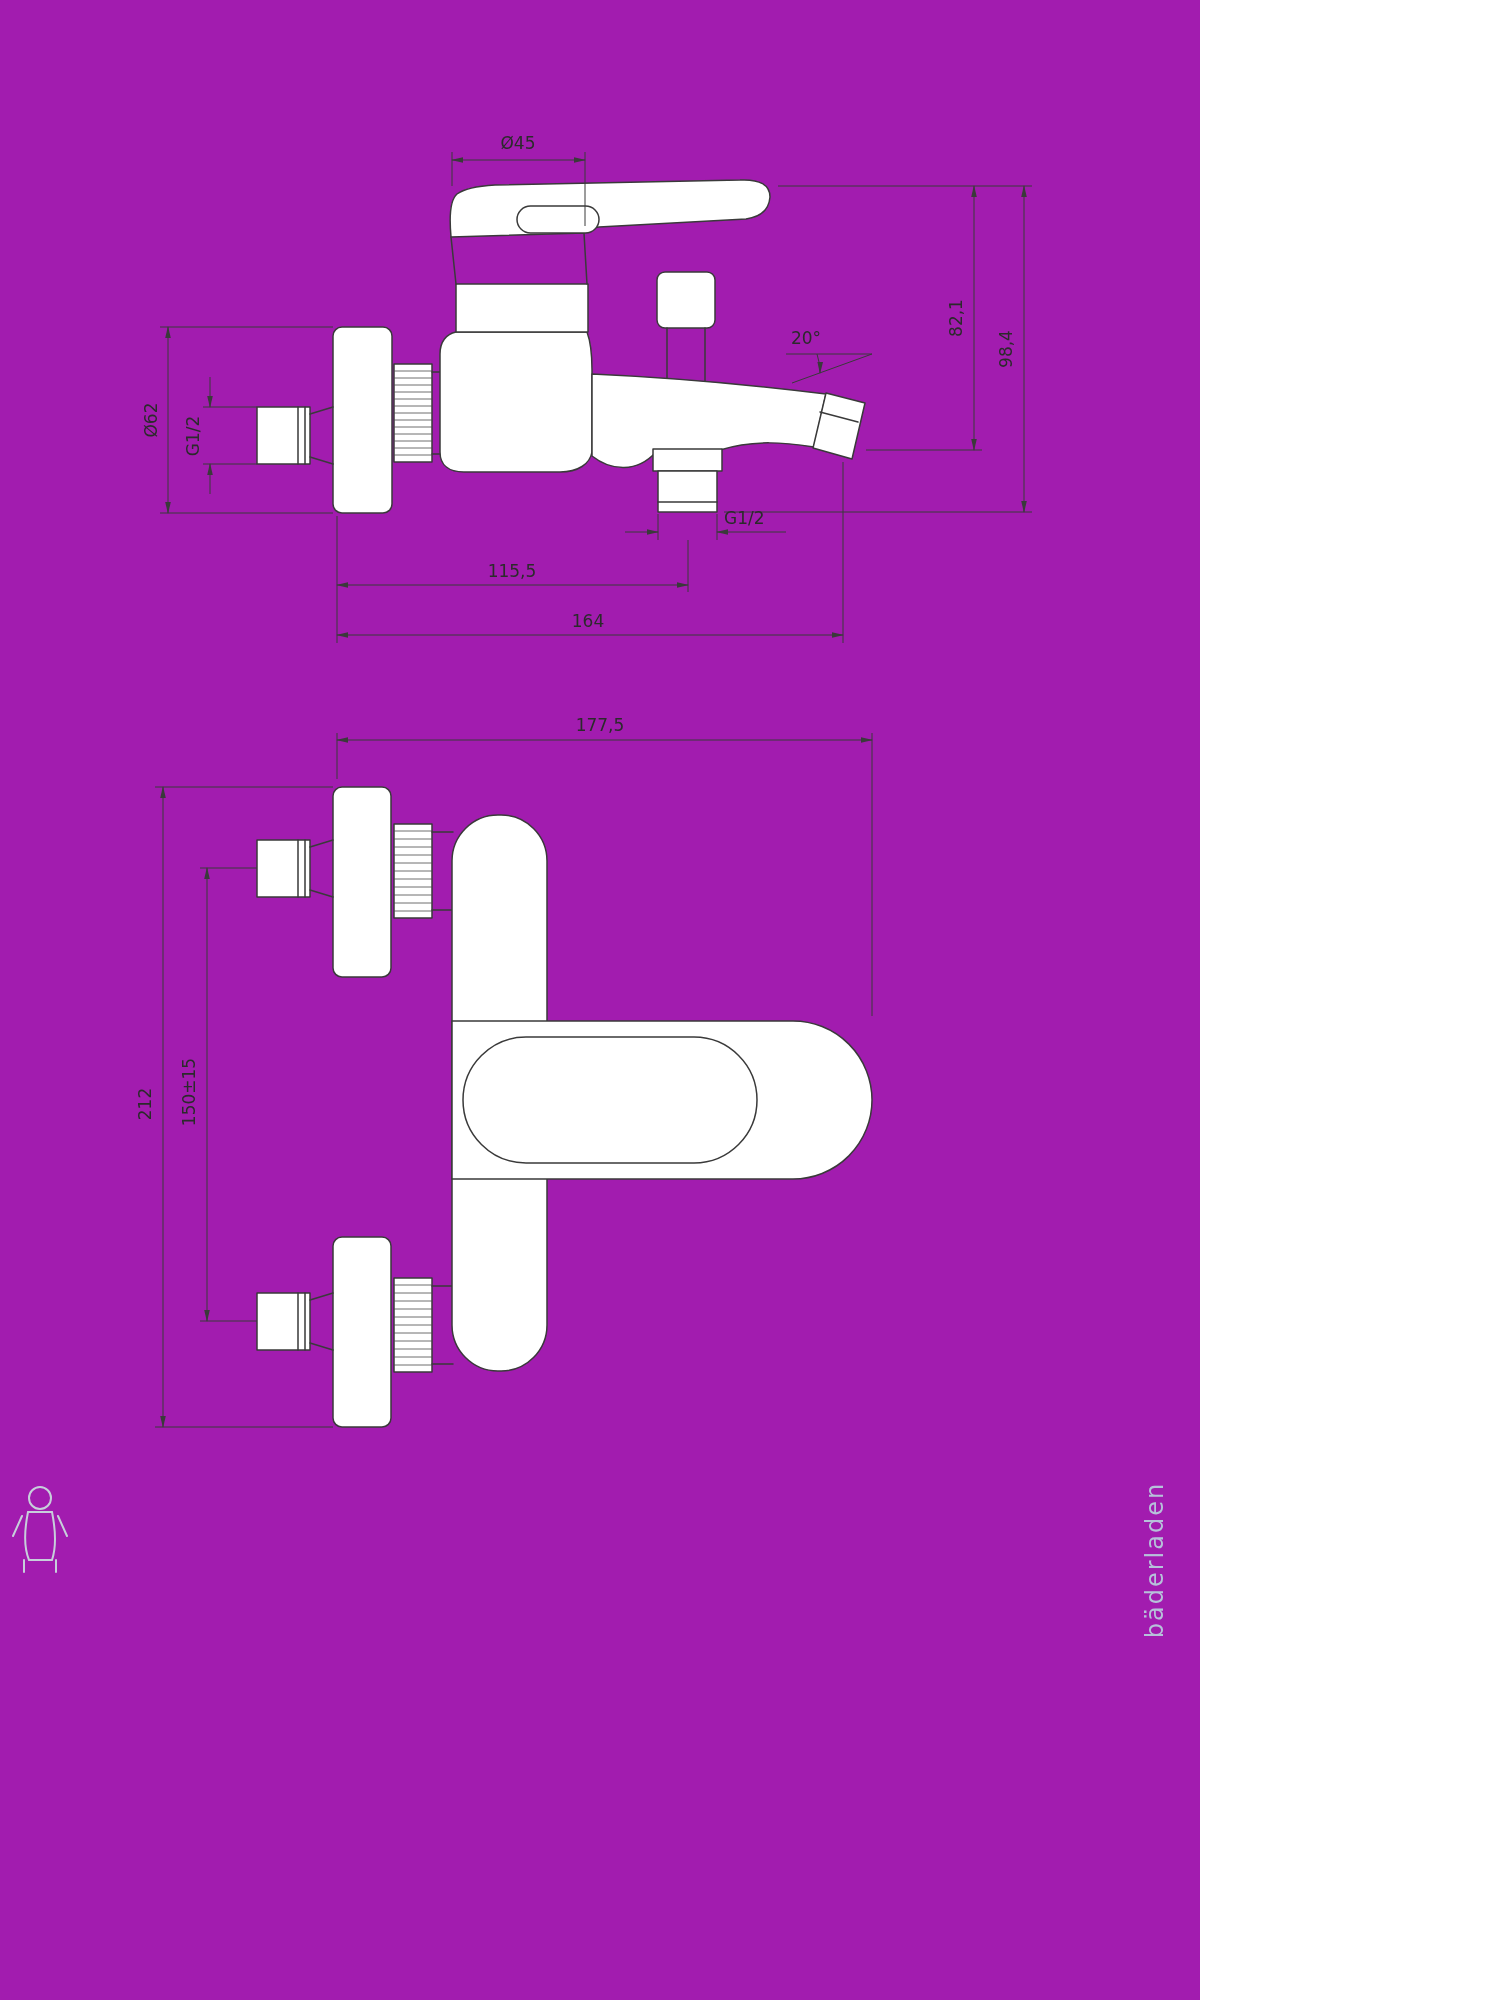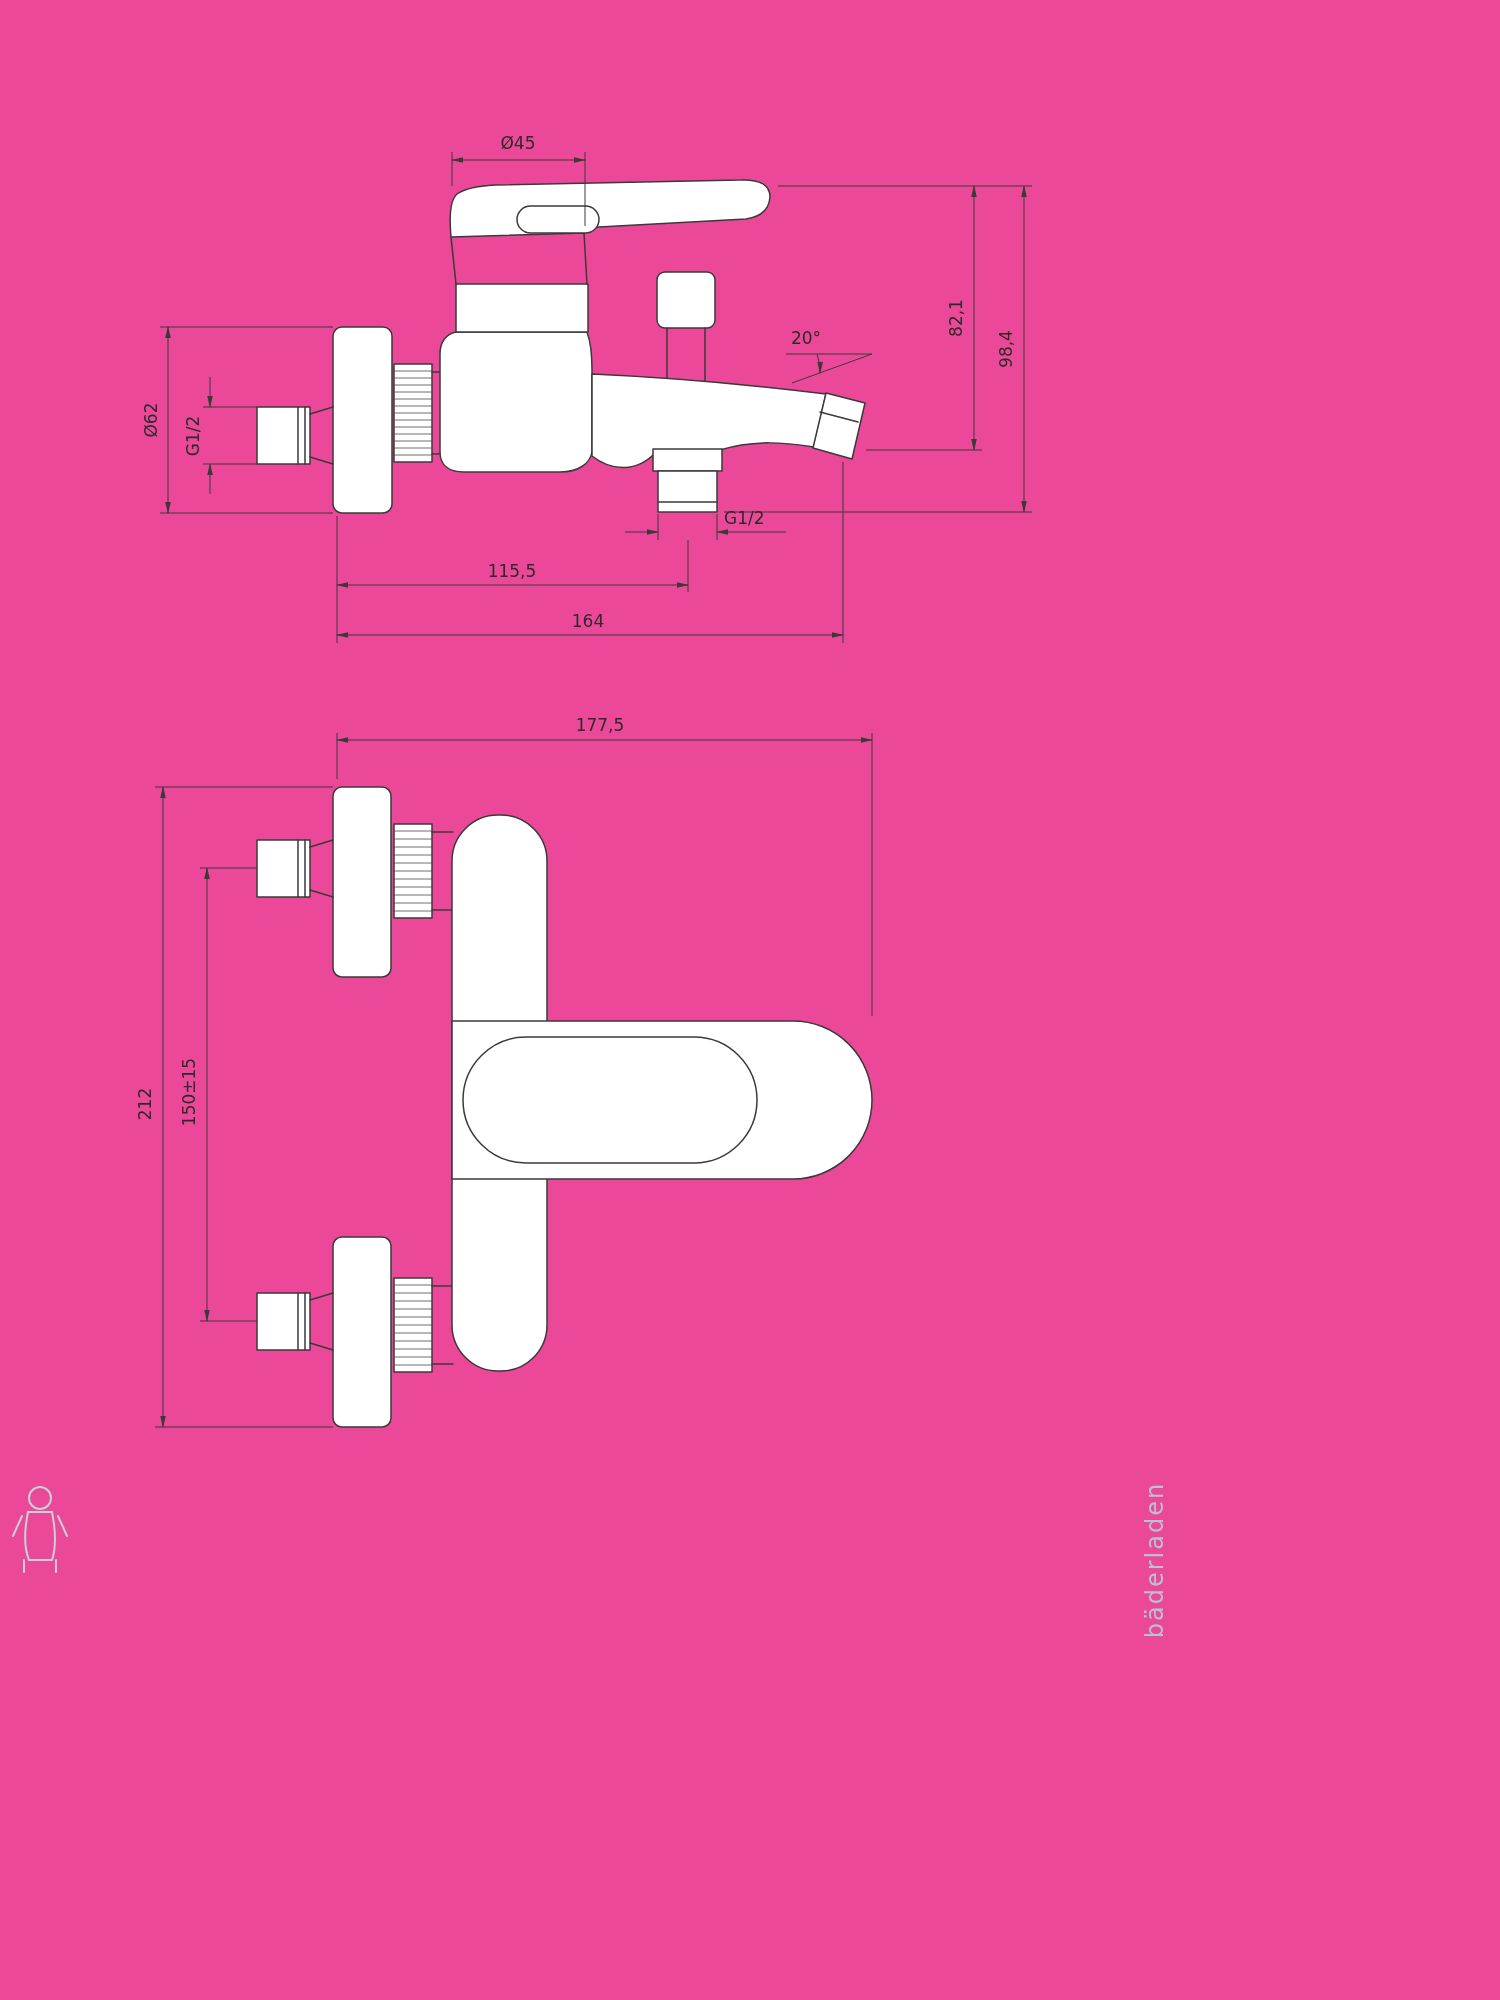--- a/index.html
+++ b/index.html
@@ -1,16 +1,16 @@
 <!DOCTYPE html>
 <html><head>
 <meta charset="utf-8">
 <style>
   html,body{margin:0;padding:0;background:#ffffff;}
-  .canvas{position:relative;width:1500px;height:2000px;background:#ec4899;overflow:hidden;}
+  .canvas{position:relative;width:1200px;height:2000px;background:#a21caf;overflow:hidden;}
   svg{position:absolute;left:0;top:0;}
   .outline{fill:#ffffff;stroke:#3a3a3a;stroke-width:1.5;stroke-linejoin:round;stroke-linecap:round;}
   .line{fill:none;stroke:#3a3a3a;stroke-width:1.5;stroke-linejoin:round;stroke-linecap:round;}
   .thin{fill:none;stroke:#4a4a4a;stroke-width:0.8;}
   .dim{fill:none;stroke:#3a3a3a;stroke-width:1;}
   .dimtext{font-family:"DejaVu Sans", sans-serif;font-size:17px;fill:#2b2b2b;}
   .wm-text{font-family:"DejaVu Sans", sans-serif;font-size:24px;fill:#b6c1da;letter-spacing:2px;}
   .wm{fill:none;stroke:#c7cfdb;stroke-width:2;stroke-linecap:round;}
 </style>
 </head>

